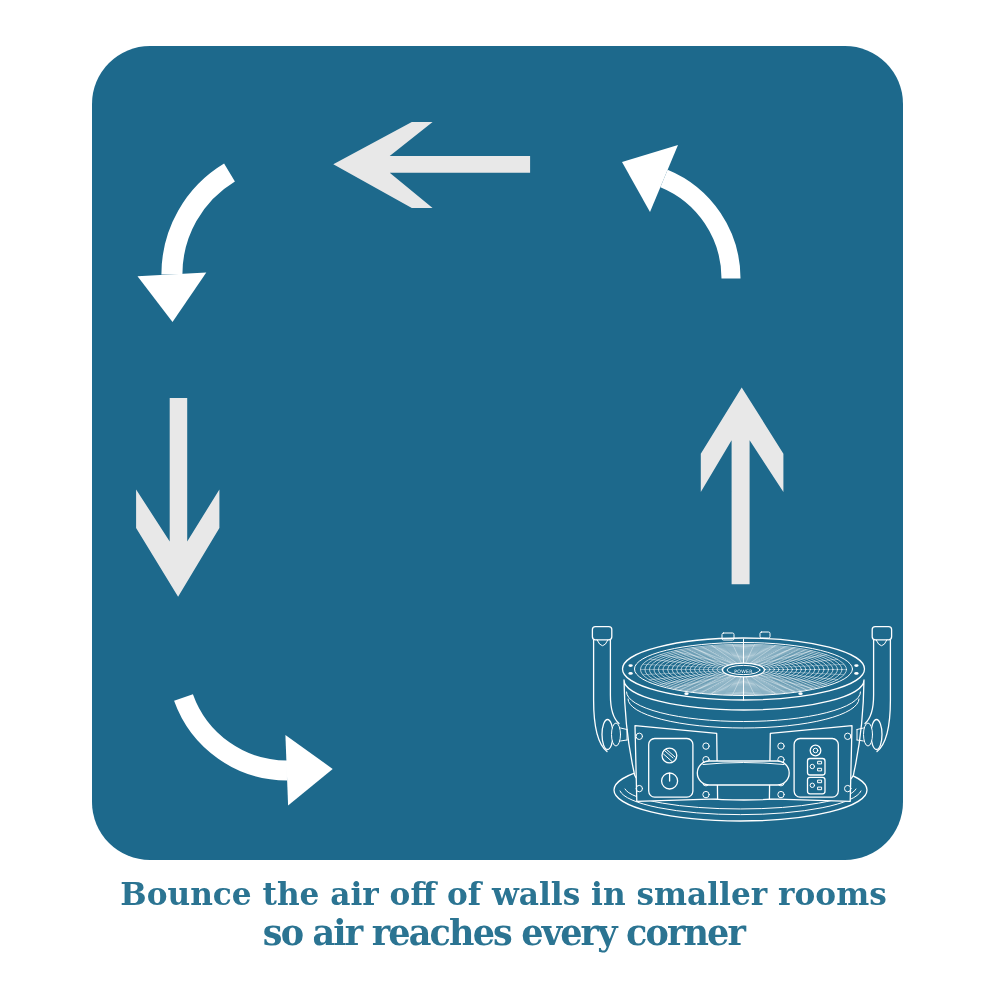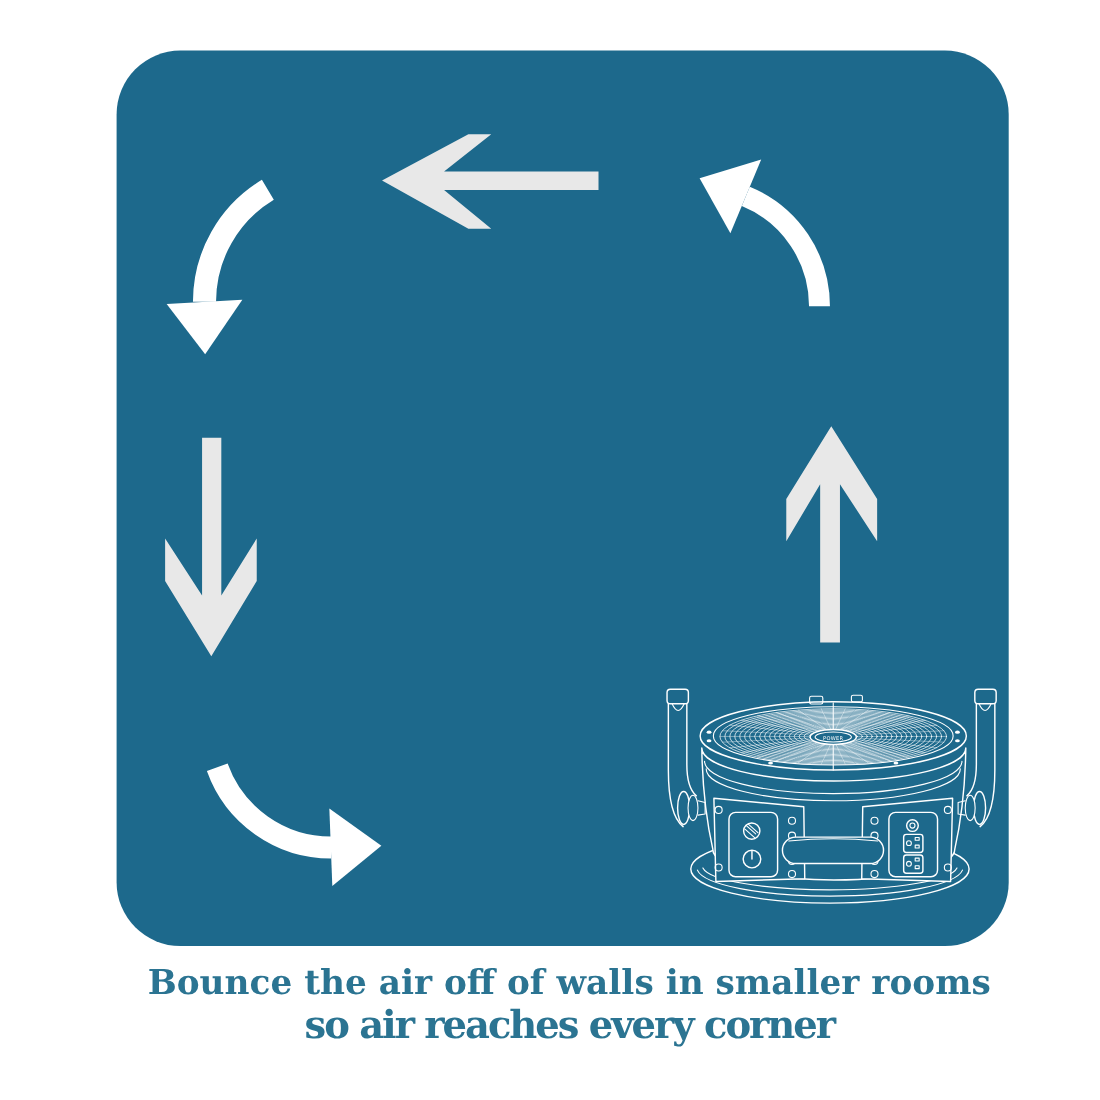--- a/index.html
+++ b/index.html
@@ -1,18 +1,18 @@
 <!DOCTYPE html>
 <html style="--page_bg: #ffffff; --panel_blue: #1d698c; --arrow_gray: #e8e8e8; --arrow_white: #ffffff; --line_art: #ffffff; --caption_teal: #2b7492;"><head>
 <meta charset="utf-8">
 <style>
   html,body{margin:0;padding:0;}
   body{width:1000px;height:1000px;background:var(--page_bg,#fff);position:relative;overflow:hidden;
        font-family:"Liberation Serif", serif;}
-  .canvas{position:absolute;left:14px;top:0;width:924px;height:1000px;}
+  .canvas{position:absolute;left:0;top:0;width:924px;height:1000px;}
   .panel{position:absolute;left:92px;top:46px;width:811px;height:814px;border-radius:58px;
          background:var(--panel_blue,#20688a);}
   svg.overlay{position:absolute;left:0;top:0;width:1000px;height:1000px;}
   .arrow-straight{fill:var(--arrow_gray,#e8e8e8);stroke:none;}
   .arrow-curved-band{fill:none;stroke:var(--arrow_white,#fff);}
   .arrow-curved-head{fill:var(--arrow_white,#fff);stroke:none;}
   .fanart{stroke:var(--line_art,#fff);fill:none;stroke-width:1.3;stroke-linejoin:round;stroke-linecap:round;}
   .fanart .thin{stroke-width:1.0;}
   .fanart .hair{stroke-width:0.7;stroke-opacity:0.95;}
   .fanart .spoke{stroke-width:0.5;stroke-opacity:0.75;}

